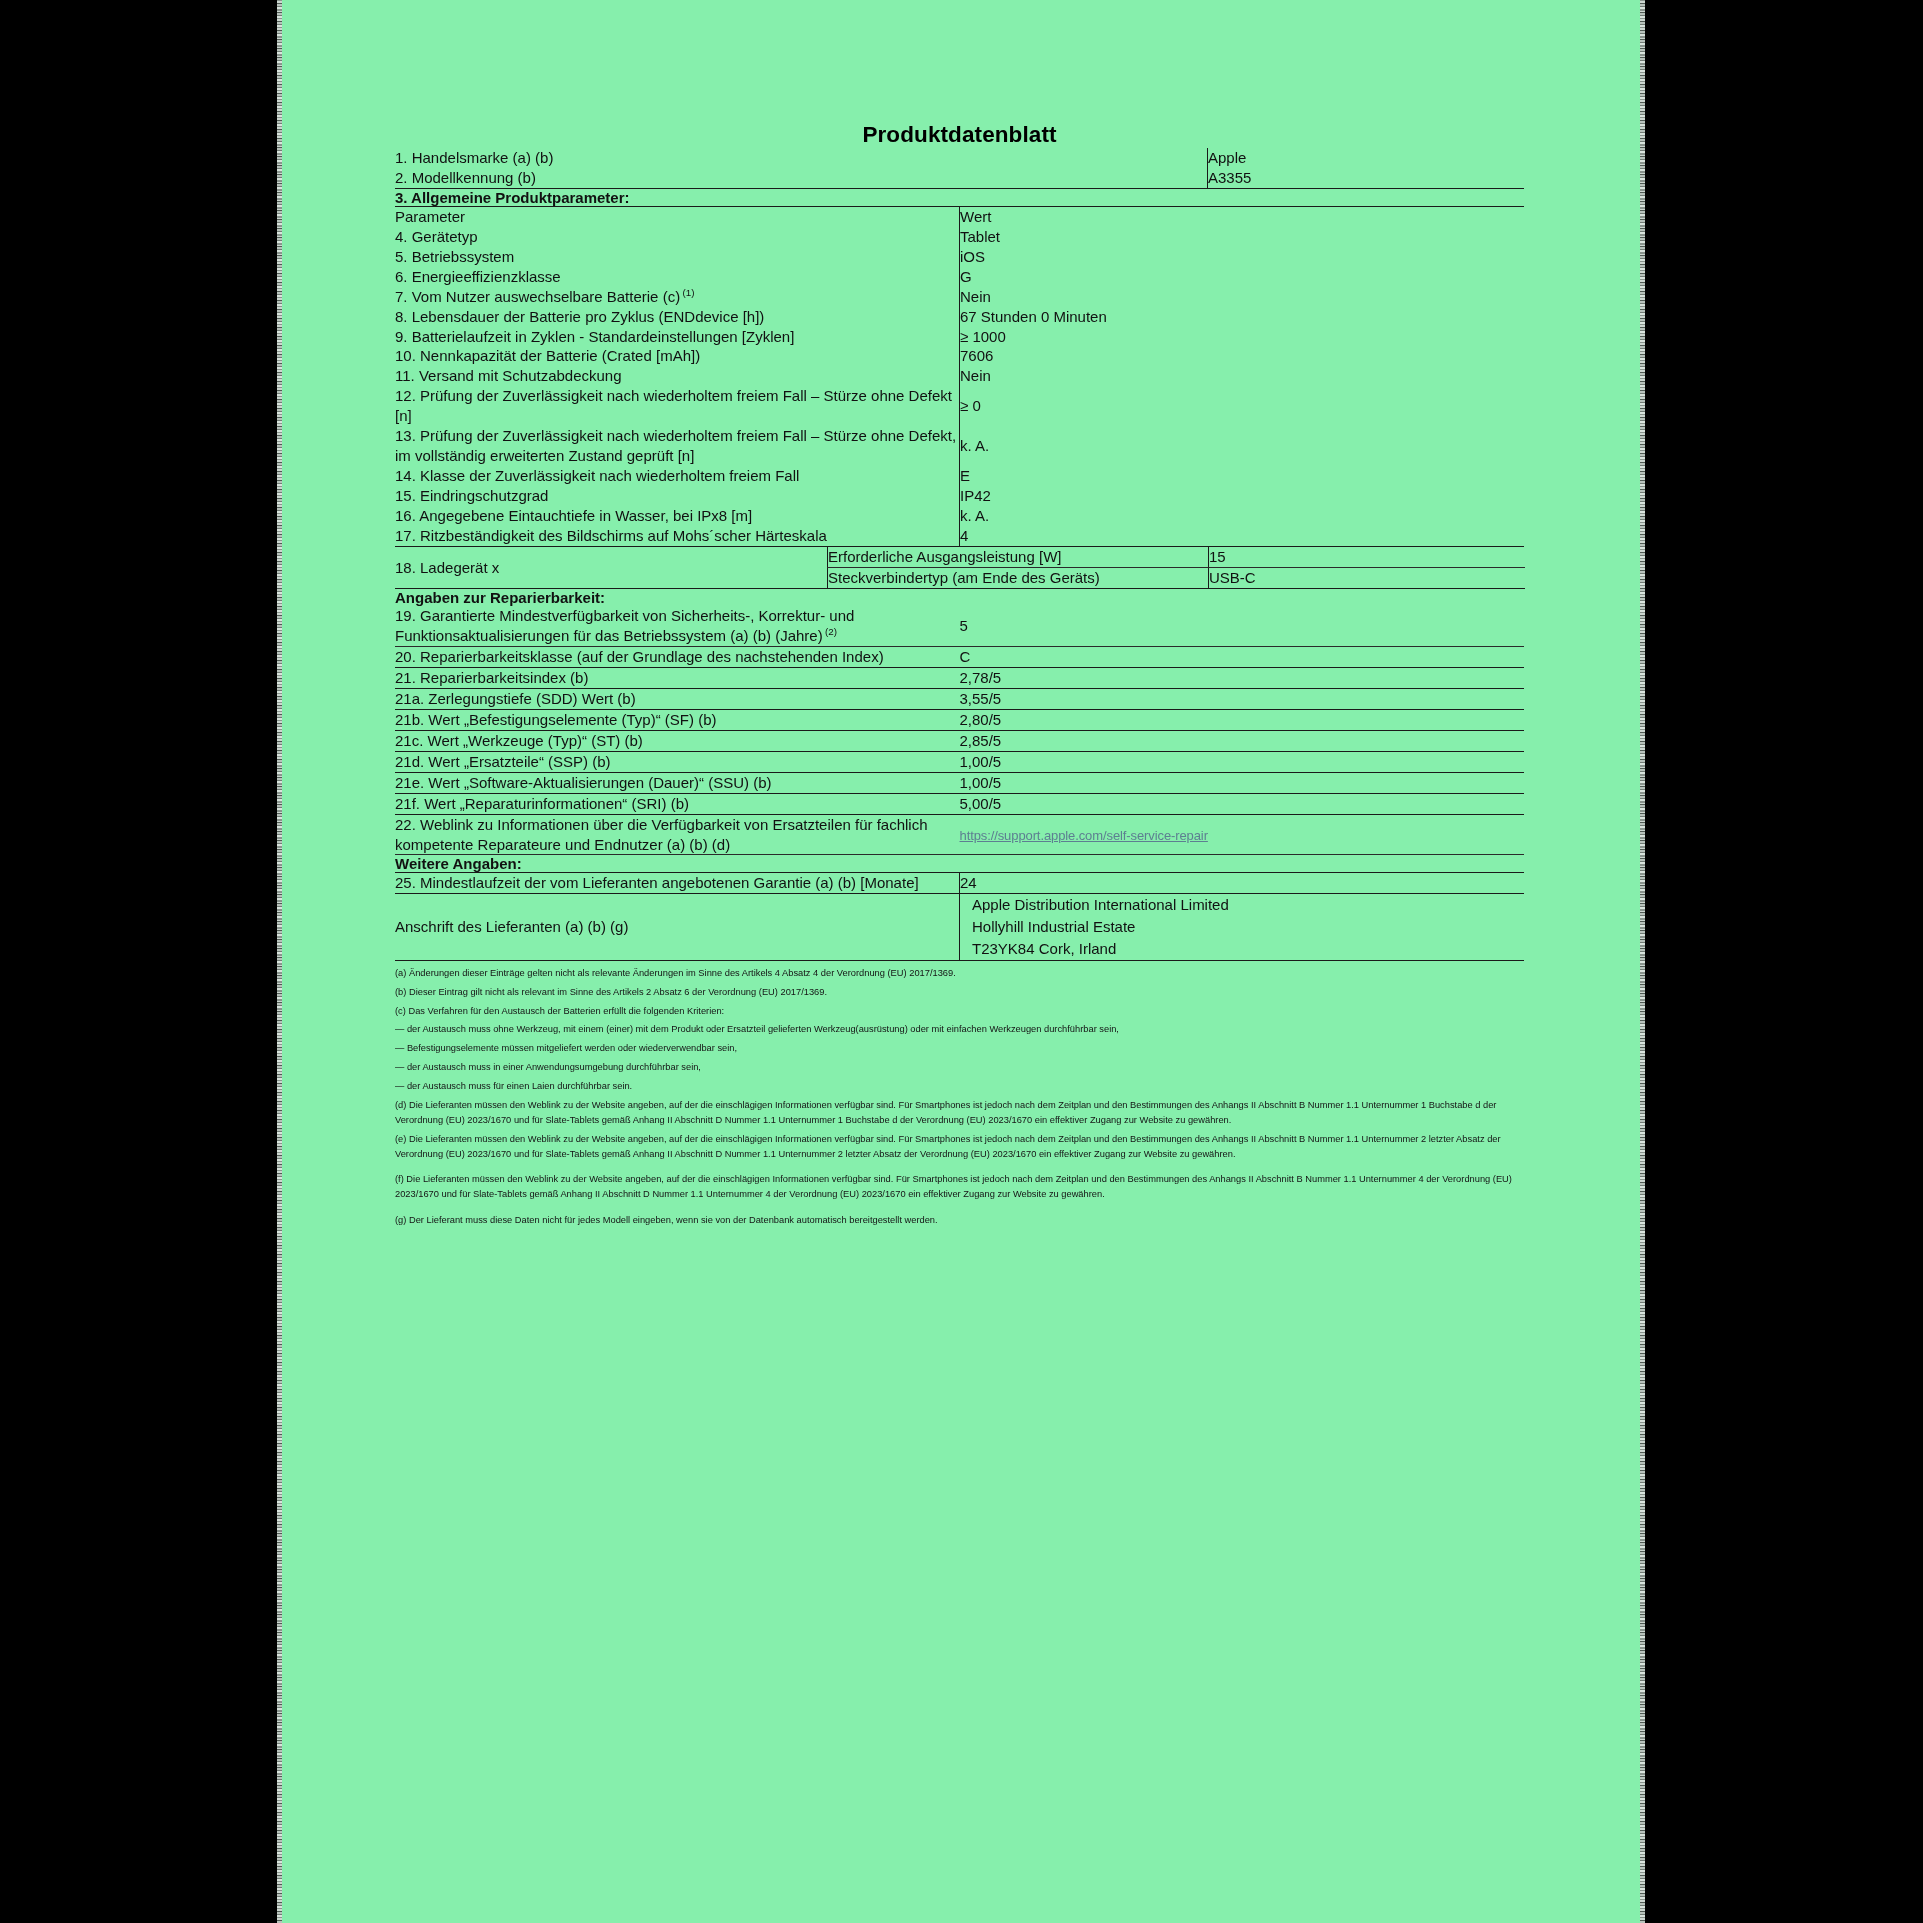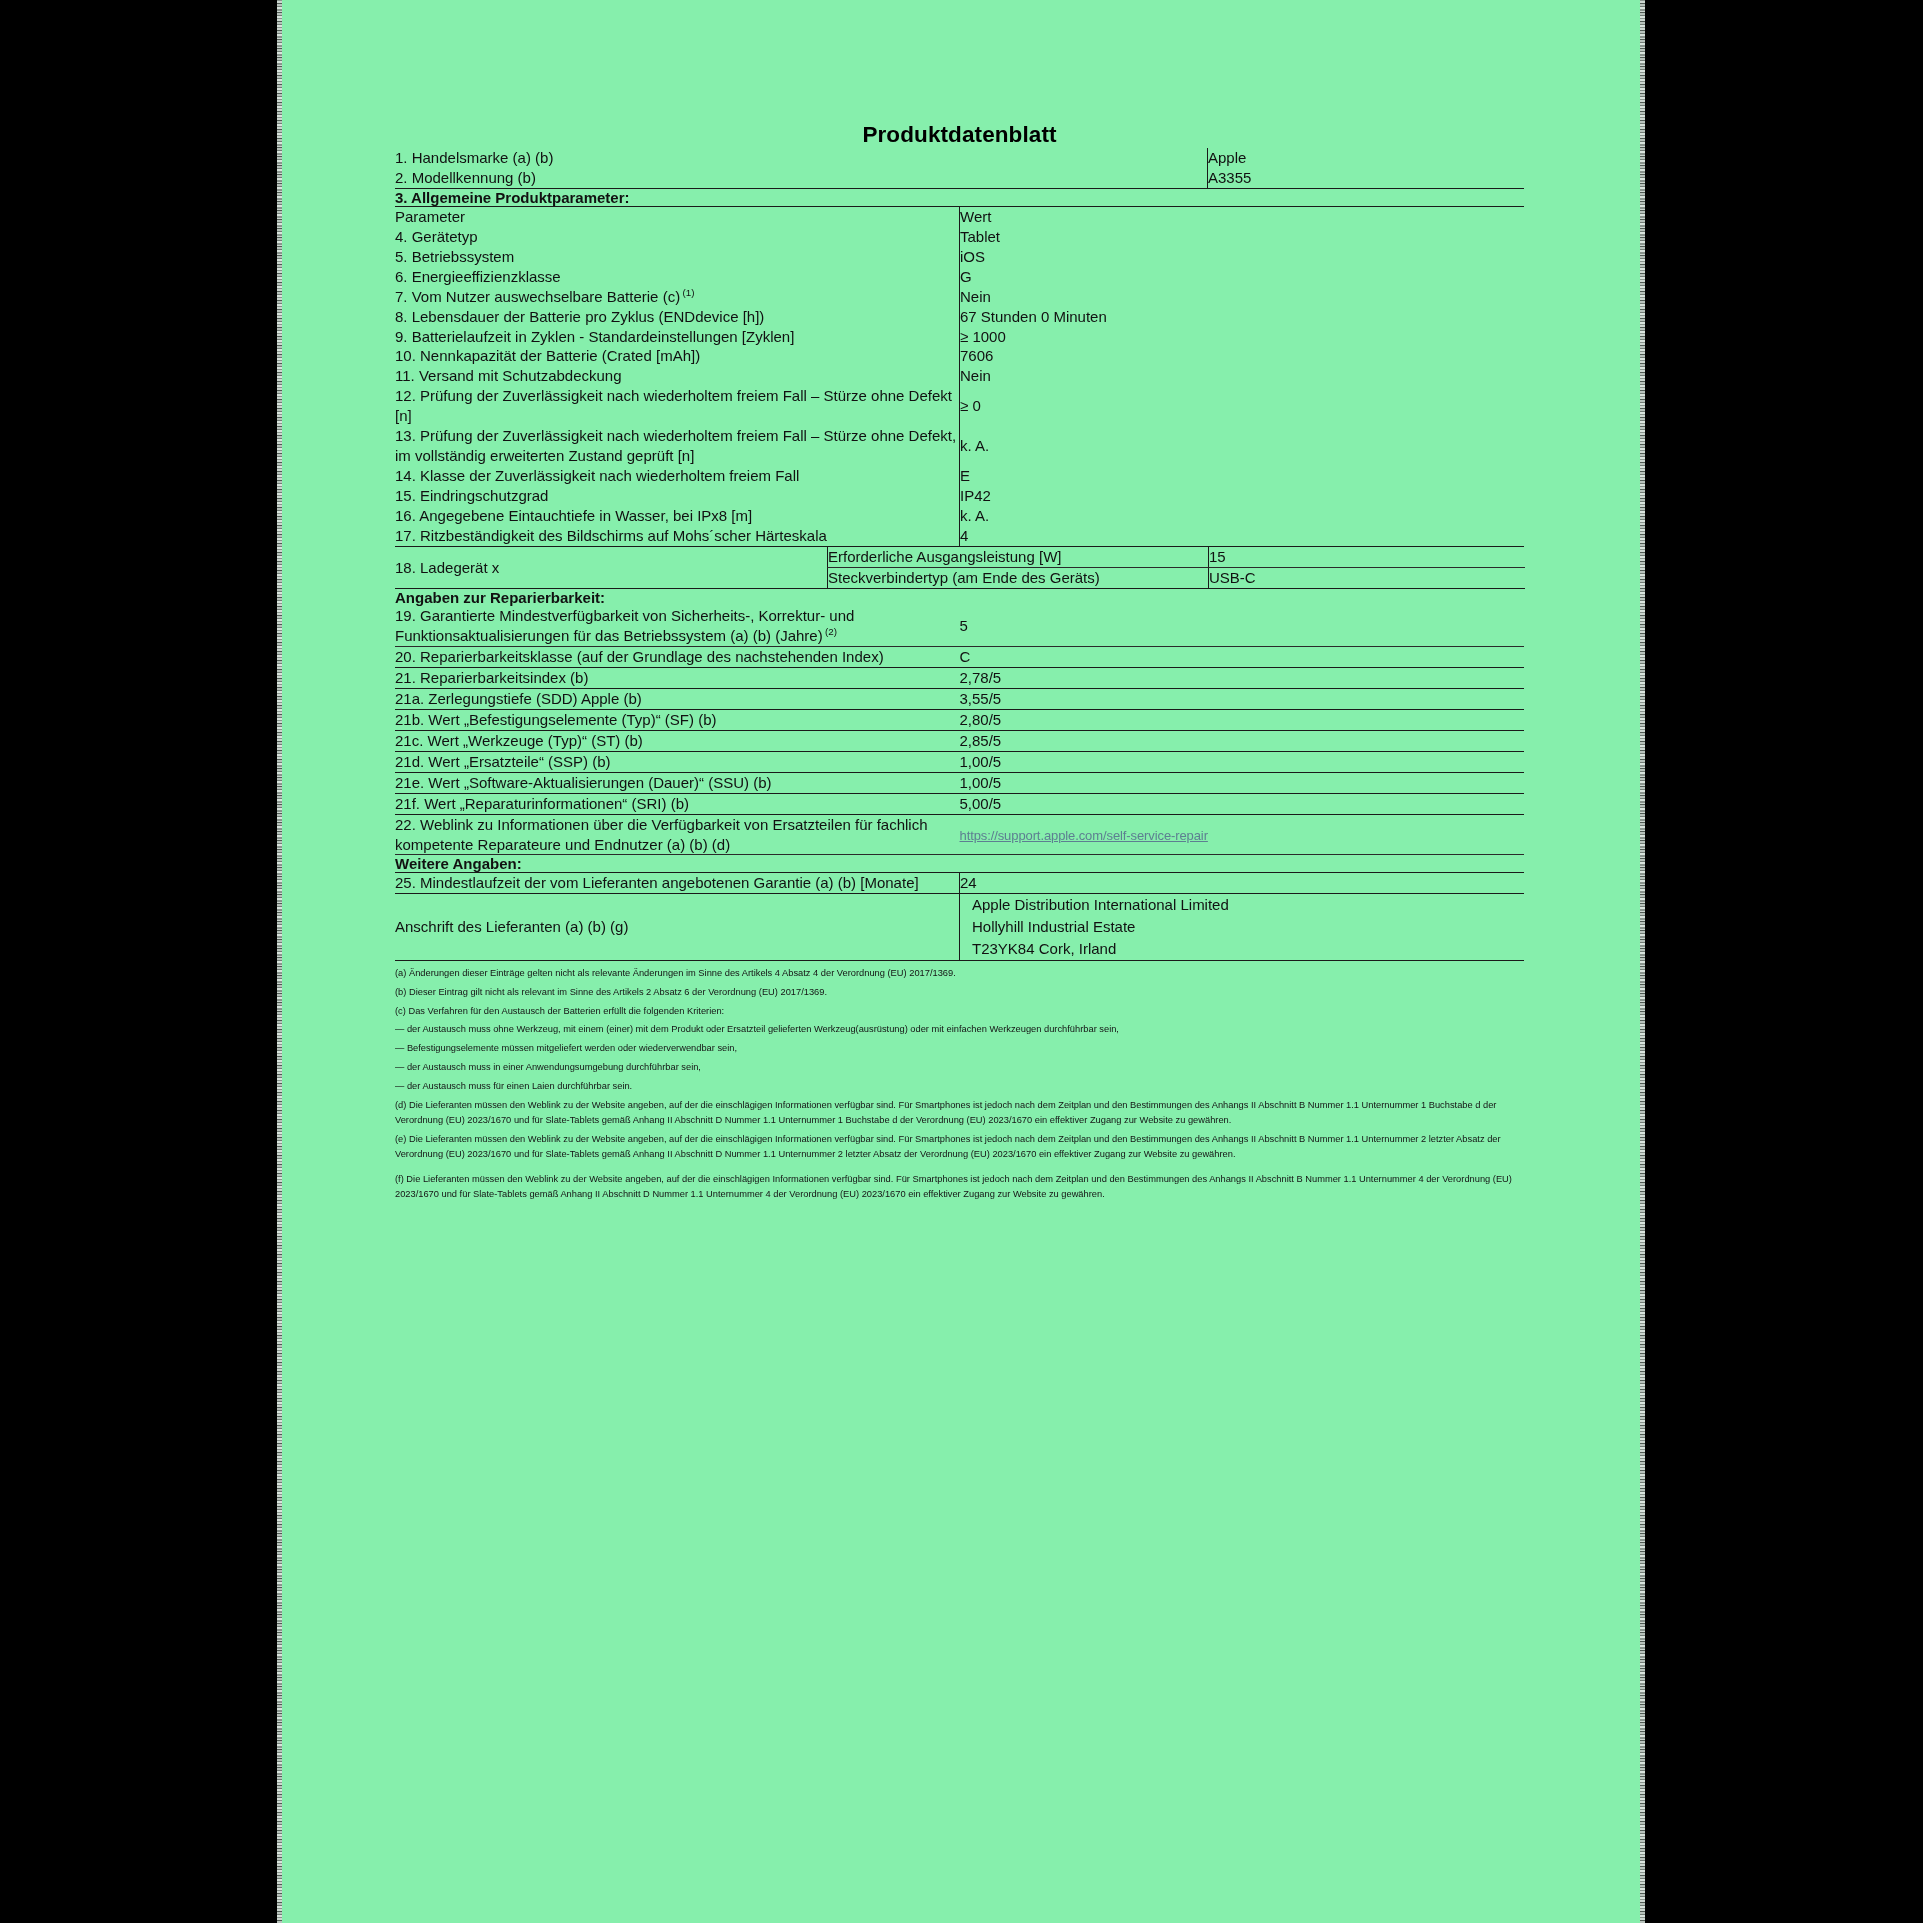--- a/index.html
+++ b/index.html
@@ -258,21 +258,21 @@
         </tr>
         <tr>
           <td class="lbl col-label hrule-bottom">20. Reparierbarkeitsklasse (auf der Grundlage des nachstehenden Index)</td>
           <td class="val col-value hrule-bottom">C</td>
         </tr>
         <tr>
           <td class="lbl col-label hrule-bottom">21. Reparierbarkeitsindex (b)</td>
           <td class="val col-value hrule-bottom">2,78/5</td>
         </tr>
         <tr>
-          <td class="lbl col-label hrule-bottom">21a. Zerlegungstiefe (SDD) Apple (b)</td>
+          <td class="lbl col-label hrule-bottom">21a. Zerlegungstiefe (SDD) Wert (b)</td>
           <td class="val col-value hrule-bottom">3,55/5</td>
         </tr>
         <tr>
           <td class="lbl col-label hrule-bottom">21b. Wert „Befestigungselemente (Typ)“ (SF) (b)</td>
           <td class="val col-value hrule-bottom">2,80/5</td>
         </tr>
         <tr>
           <td class="lbl col-label hrule-bottom">21c. Wert „Werkzeuge (Typ)“ (ST) (b)</td>
           <td class="val col-value hrule-bottom">2,85/5</td>
         </tr>
@@ -322,17 +322,18 @@
       <p>(a) Änderungen dieser Einträge gelten nicht als relevante Änderungen im Sinne des Artikels 4 Absatz 4 der Verordnung (EU) 2017/1369.</p>
       <p>(b) Dieser Eintrag gilt nicht als relevant im Sinne des Artikels 2 Absatz 6 der Verordnung (EU) 2017/1369.</p>
       <p>(c) Das Verfahren für den Austausch der Batterien erfüllt die folgenden Kriterien:</p>
       <p>— der Austausch muss ohne Werkzeug, mit einem (einer) mit dem Produkt oder Ersatzteil gelieferten Werkzeug(ausrüstung) oder mit einfachen Werkzeugen durchführbar sein,</p>
       <p>— Befestigungselemente müssen mitgeliefert werden oder wiederverwendbar sein,</p>
       <p>— der Austausch muss in einer Anwendungsumgebung durchführbar sein,</p>
       <p>— der Austausch muss für einen Laien durchführbar sein.</p>
       <p>(d) Die Lieferanten müssen den Weblink zu der Website angeben, auf der die einschlägigen Informationen verfügbar sind. Für Smartphones ist jedoch nach dem Zeitplan und den Bestimmungen des Anhangs II Abschnitt B Nummer 1.1 Unternummer 1 Buchstabe d der Verordnung (EU) 2023/1670 und für Slate-Tablets gemäß Anhang II Abschnitt D Nummer 1.1 Unternummer 1 Buchstabe d der Verordnung (EU) 2023/1670 ein effektiver Zugang zur Website zu gewähren.</p>
       <p class="para-gap">(e) Die Lieferanten müssen den Weblink zu der Website angeben, auf der die einschlägigen Informationen verfügbar sind. Für Smartphones ist jedoch nach dem Zeitplan und den Bestimmungen des Anhangs II Abschnitt B Nummer 1.1 Unternummer 2 letzter Absatz der Verordnung (EU) 2023/1670 und für Slate-Tablets gemäß Anhang II Abschnitt D Nummer 1.1 Unternummer 2 letzter Absatz der Verordnung (EU) 2023/1670 ein effektiver Zugang zur Website zu gewähren.</p>
       <p class="para-gap">(f) Die Lieferanten müssen den Weblink zu der Website angeben, auf der die einschlägigen Informationen verfügbar sind. Für Smartphones ist jedoch nach dem Zeitplan und den Bestimmungen des Anhangs II Abschnitt B Nummer 1.1 Unternummer 4 der Verordnung (EU) 2023/1670 und für Slate-Tablets gemäß Anhang II Abschnitt D Nummer 1.1 Unternummer 4 der Verordnung (EU) 2023/1670 ein effektiver Zugang zur Website zu gewähren.</p>
+      <p>(g) Der Lieferant muss diese Daten nicht für jedes Modell eingeben, wenn sie von der Datenbank automatisch bereitgestellt werden.</p>
     </div>
 
   </div>
 </div>
 
 
 </body></html>

